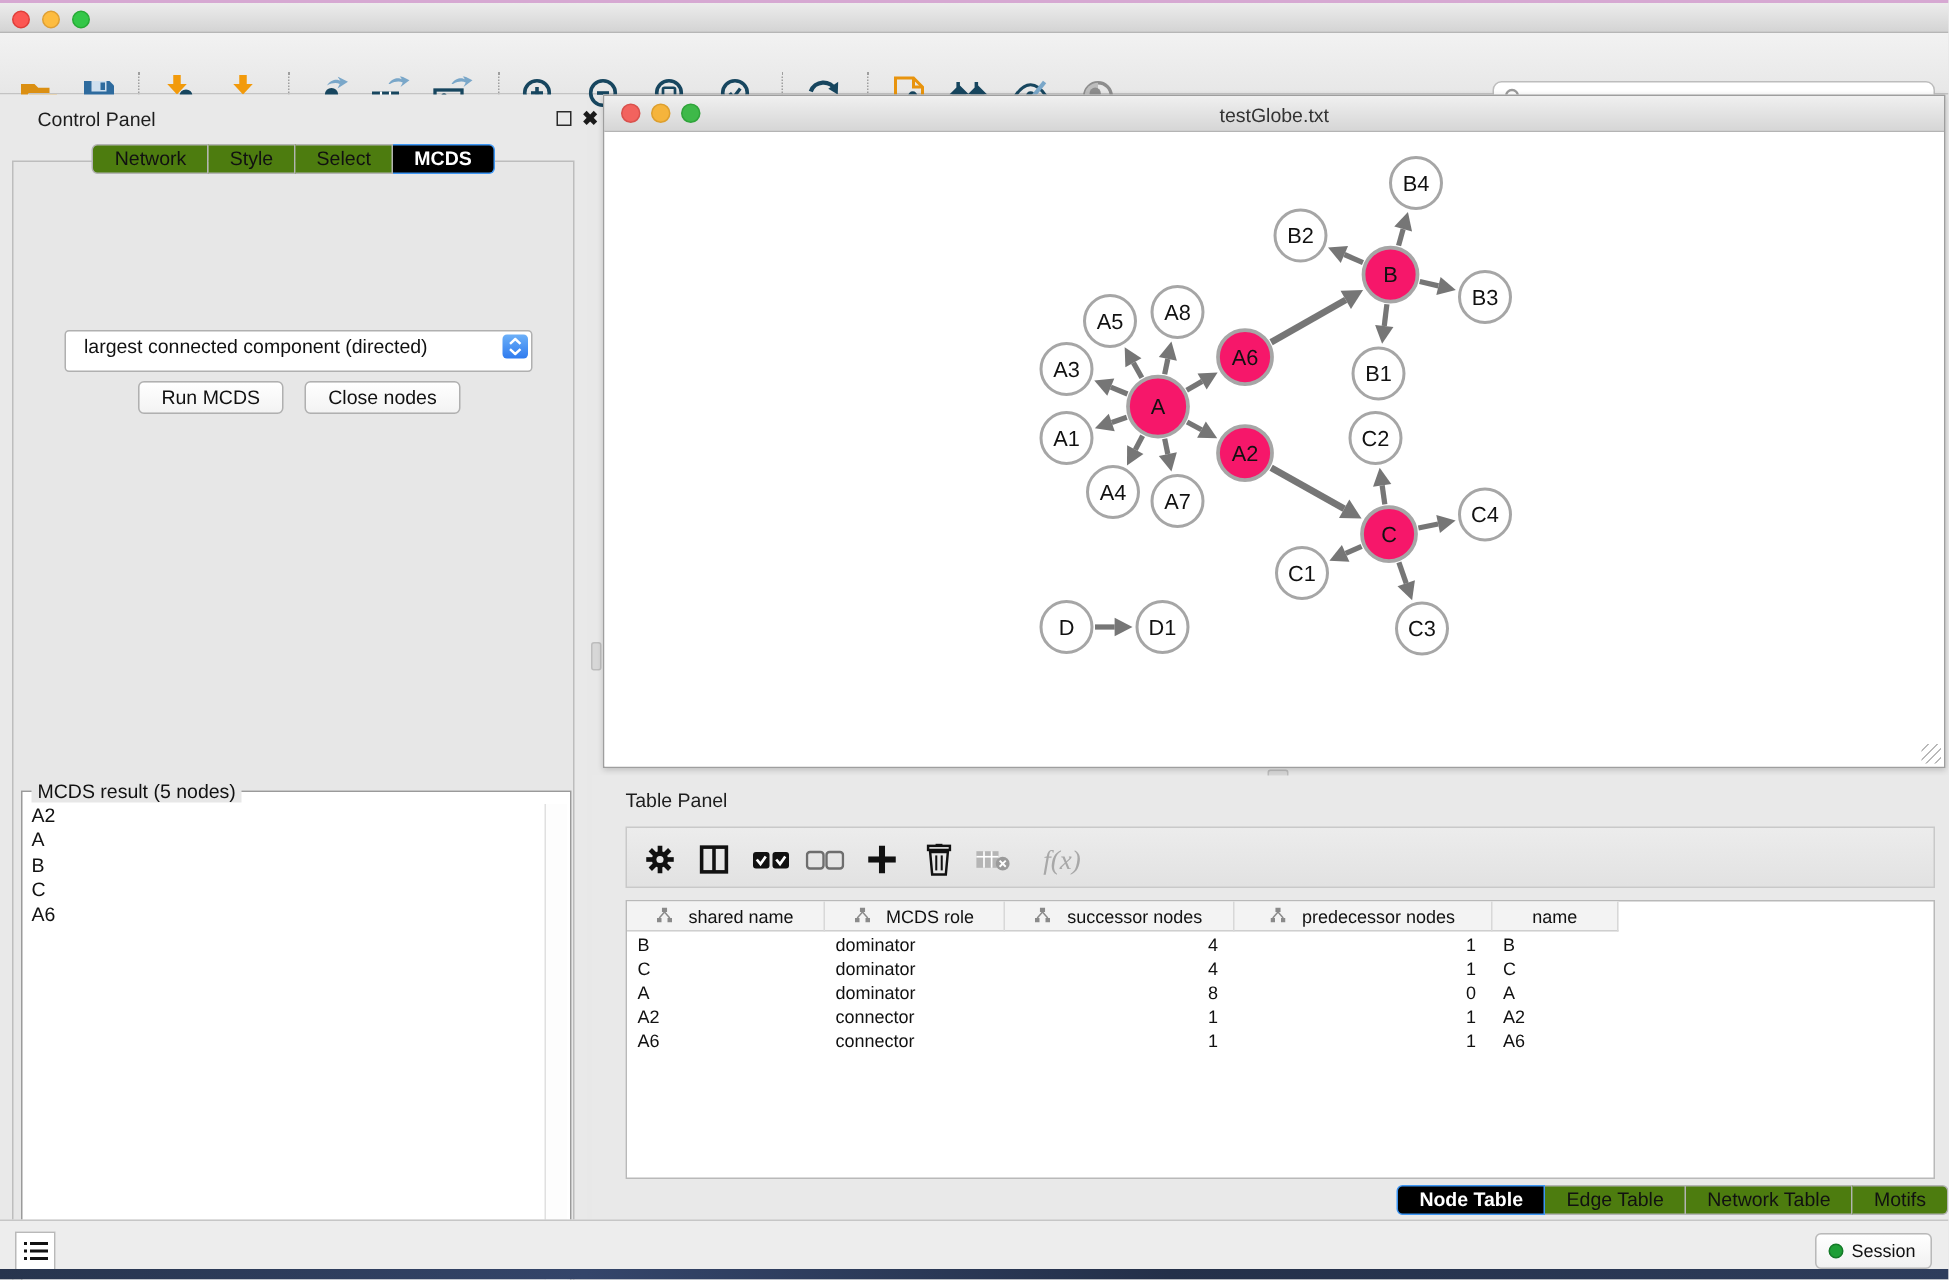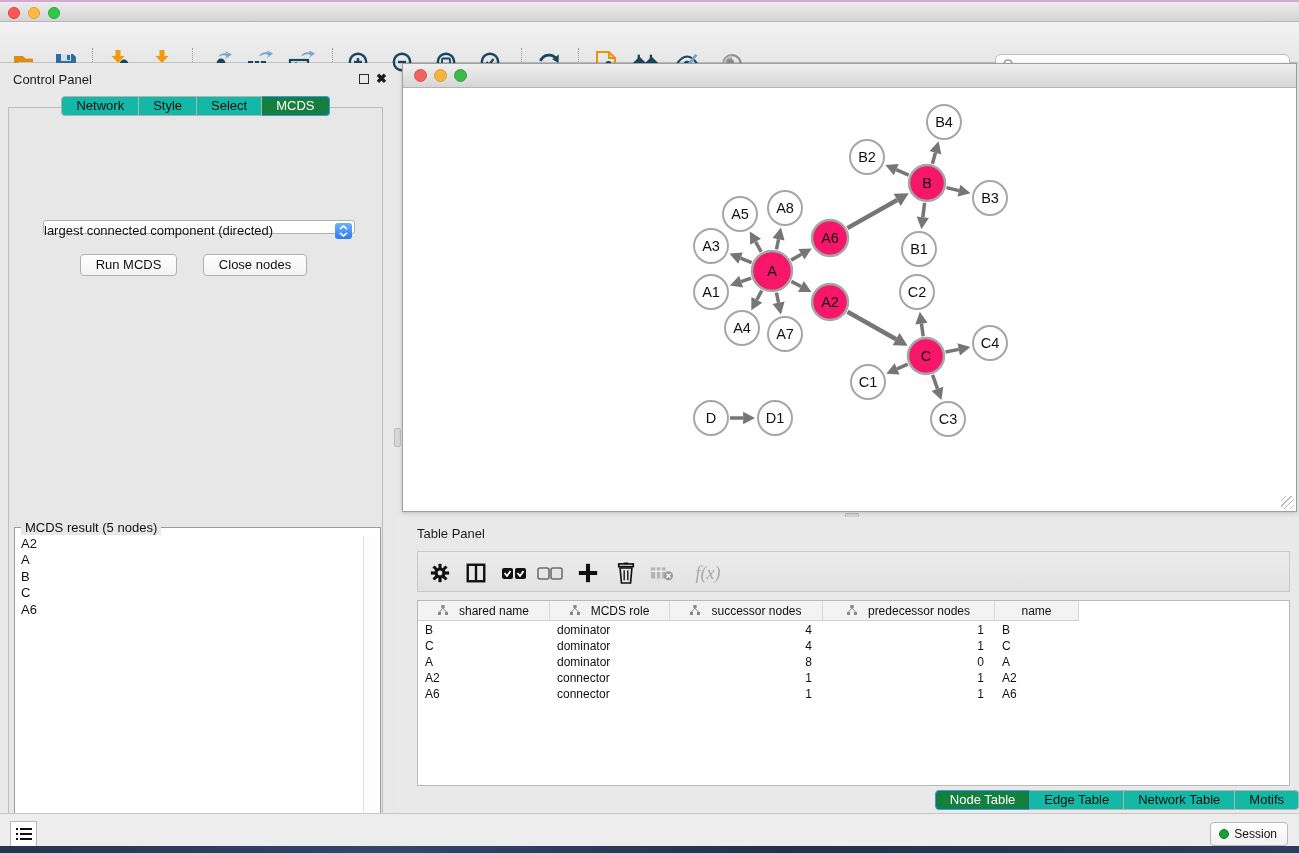--- a/index.html
+++ b/index.html
@@ -21,35 +21,35 @@
   .main-toolbar { position:absolute; left:0; top:22px; width:1299px; height:41px;
     background:linear-gradient(#f2f2f2,#e7e7e7); border-bottom:1px solid #c3c3c3; }
   .tbtn { position:absolute; top:28px; width:28px; height:28px; display:flex; align-items:center; justify-content:center; }
   .tsep { position:absolute; top:26px; width:0; height:32px; border-left:1px dotted #9f9f9f; }
   .searchbox { position:absolute; left:995px; top:32px; width:295px; height:22px; background:#fff;
     border:1px solid #bdbdbd; border-radius:6px; display:flex; align-items:center; padding-left:6px; }
   .searchbox input { border:none; outline:none; flex:1; font-size:12px; font-family:"Liberation Sans",sans-serif; background:transparent; }
 
   
   .control-panel { position:absolute; left:0; top:63px; width:391px; height:750px; background:#e9e9e9; }
-  .cp-header { position:absolute; left:0; top:0; width:100%; height:30px;text-decoration:underline; }
+  .cp-header { position:absolute; left:12px; top:0; width:100%; height:30px;text-decoration:underline; }
   .cp-title { position:absolute; left:13px; top:9px; font-size:13px; color:#1d1d1d; }
   .float-ic { position:absolute; width:10px; height:10px; border:1.6px solid #2b2b2b; }
   .close-ic { position:absolute; font-size:13px; font-weight:bold; color:#1b1b1b; line-height:10px; }
   .cp-box { position:absolute; left:8px; top:44px; width:375px; height:756px; background:#e7e7e7;
     border:1px solid #bdbdbd; }
   .cp-tabs { position:absolute; left:0; top:33px; width:100%; display:flex; justify-content:center; z-index:3; }
-  .tab { height:20px; line-height:18px; font-size:13px; padding:0 14px; background:#14b8a6;
+  .tab { height:20px; line-height:18px; font-size:13px; padding:0 14px; background:#4d7c0f;
     border:1px solid #b3b3b3; border-left:none; color:#111; }
   .tab:first-child { border-left:1px solid #b3b3b3; border-radius:4px 0 0 4px; }
   .tab:last-child { border-radius:0 4px 4px 0; }
-  .tab.active { background:#15803d; border-color:#3d96f4; color:#fff; }
+  .tab.active { background:#000000; border-color:#3d96f4; color:#fff;font-weight:bold; }
   .opt-label { position:absolute; left:0; width:391px; top:136px; text-align:center; font-size:13px; color:#111; }
-  .combo { position:absolute; left:43px; top:157px; width:312px; height:14px; background:#fff;
-    border:1px solid #b0b0b0; border-radius:3px; font-size:13px; line-height:20px; padding-left:0; color:#111; }
+  .combo { position:absolute; left:43px; top:157px; width:312px; height:28px; background:#fff;
+    border:1px solid #b0b0b0; border-radius:3px; font-size:13px; line-height:20px; padding-left:12px; color:#111; }
   .combo .stepper { position:absolute; right:2px; top:2px; width:17px; height:16px; border-radius:3px;
     background:linear-gradient(#6cb0f8,#2f7bef); display:flex; flex-direction:column; align-items:center; justify-content:center; }
   .combo .stepper svg { display:block; }
   .btn { position:absolute; height:22px; background:linear-gradient(#ffffff,#f3f3f3); border:1px solid #b0b0b0;
     border-radius:4px; font-size:13px; color:#111; text-align:center; line-height:20px; }
   .mcds-box { position:absolute; left:14px; top:464px; width:367px; height:333px; border:1px solid #9a9a9a; background:#fff; }
   .mcds-legend { position:absolute; left:6px; top:-8px; background:#e7e7e7; padding:0 4px; font-size:13px; color:#111; }
   .mcds-list { position:absolute; left:2px; top:8px; width:345px; }
   .mcds-list div { font-size:13px; color:#111; line-height:16.4px; padding-left:4px; }
   .mcds-scroll { position:absolute; right:2px; top:8px; bottom:2px; width:15px; border-left:1px solid #e0e0e0; background:#fdfdfd; }
@@ -284,21 +284,21 @@
     </div>
   <div class="combo">
     <span>largest connected component (directed)</span>
     <span class="stepper">
       <svg width="9" height="12" viewBox="0 0 9 12">
           <path d="M1 4.2L4.5 1 8 4.2" fill="none" stroke="#fff" stroke-width="1.6"></path>
           <path d="M1 7.8L4.5 11 8 7.8" fill="none" stroke="#fff" stroke-width="1.6"></path>
         </svg>
     </span>
   </div>
-  <div class="btn" style="left:80px; top:191px; width:97px">Run MCDS</div>
+  <div class="btn" style="left:92px; top:191px; width:97px">Run MCDS</div>
   <div class="btn" style="left:203px; top:191px; width:104px">Close nodes</div>
   <div class="mcds-box">
     <span class="mcds-legend">MCDS result (5 nodes)</span>
     <div class="mcds-list" id="mcds-list">
         <div>A2</div>
         <div>A</div>
         <div>B</div>
         <div>C</div>
         <div>A6</div>
       </div>
@@ -307,20 +307,21 @@
 </div>
 
 <div class="v-split"></div>
 <div class="h-split"></div>
 
 <div class="net-window">
   <div class="net-titlebar">
     <span class="ntl red"></span>
     <span class="ntl yel"></span>
     <span class="ntl grn"></span>
+    <div class="title">testGlobe.txt</div>
   </div>
   <div class="net-canvas">
     <svg id="net-svg" width="893" height="423" viewBox="0 0 893 423">
         <line x1="348.1981731109464" y1="190.16128466672336" x2="338.16264898912766" y2="193.61613723325112" stroke="#767676" stroke-width="3.5"></line>
         <polygon points="326.91075171732143,197.48974121206967 336.16074441183906,187.80108108017478 340.16455356641626,199.43119338632746" fill="#767676"></polygon>
         <line x1="348.6432869494652" y1="174.6570848153546" x2="337.51723392327546" y2="170.09722701773583" stroke="#767676" stroke-width="3.5"></line>
         <polygon points="326.50610277321346,165.58446834967765 339.84945794080136,164.4066004149727 335.18500990574955,175.78785362049896" fill="#767676"></polygon>
         <line x1="358.7535784776823" y1="202.46820089240362" x2="353.8573112073607" y2="211.77110870601476" stroke="#767676" stroke-width="3.5"></line>
         <polygon points="348.31492865665246,222.30163555236035 348.4150641397115,208.90676814409414 359.2995582750099,214.63544926793537" fill="#767676"></polygon>
         <line x1="358.230235352432" y1="163.8163567215194" x2="352.6161587389737" y2="153.81628275379686" stroke="#767676" stroke-width="3.5"></line>

